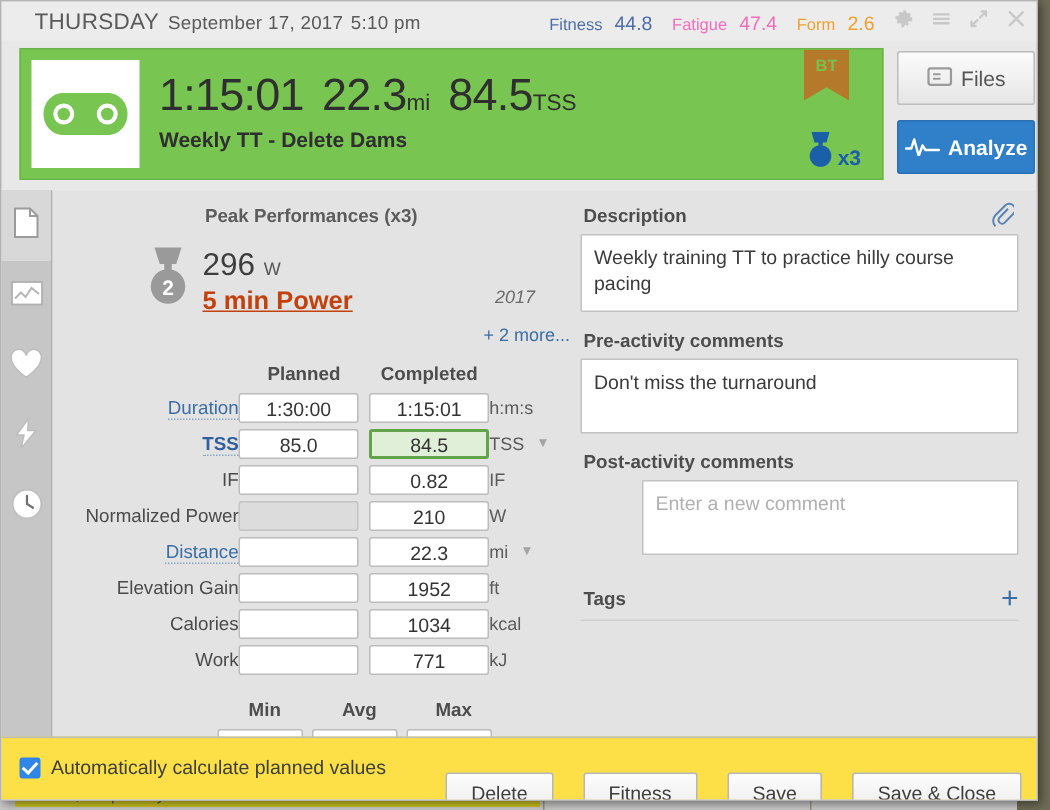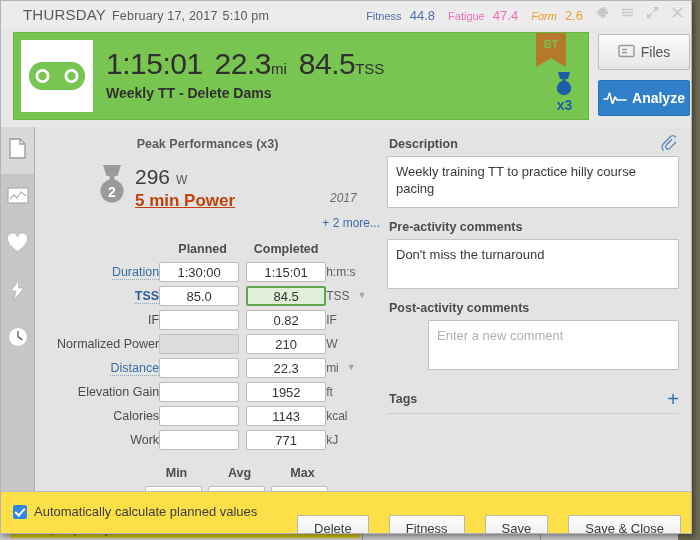--- a/index.html
+++ b/index.html
@@ -34,21 +34,21 @@
   .title-date .tm{font-size:12.5px;color:#5a5a5a;margin-left:5px;}
 
   .metrics{position:absolute;right:108px;top:7px;font-size:11px;white-space:nowrap;}
   .metrics .lbl{color:#888;}
   .metrics .v{font-size:13px;}
   .m-fitness .v{color:#4f6fa8;}
   .m-fitness .lbl{color:#4f6fa8;}
   .m-fatigue .v{color:#f06ebb;}
   .m-fatigue .lbl{color:#f06ebb;}
   .m-form .v{color:#f0a030;}
-  .m-form .lbl{color:#f0a030;font-style:italic;}
+  .m-form .lbl{color:#f0a030;}
   .metrics span{margin-left:5px;}
 
   .wctrls{position:absolute;right:6px;top:4px;display:flex;gap:10px;align-items:center;}
   .wctrls .ic{width:15px;height:15px;opacity:.75;}
 
   
   #banner{
     position:absolute;left:12px;top:31px;width:576px;height:88px;
     background:#79c552;border:1px solid #6ab346;box-sizing:border-box;
   }
@@ -60,21 +60,21 @@
   #banner .vals .big{font-size:30px;color:#2f2f2f;font-weight:400;letter-spacing:-.5px;}
   #banner .vals .unit{font-size:15px;color:#2f2f2f;}
   #banner .vals .gap{display:inline-block;width:12px;}
   #banner .ttl{position:absolute;left:92px;top:52px;font-size:14px;font-weight:bold;color:#2f2f2f;}
   #banner .ribbon{
     position:absolute;right:22px;top:0;width:30px;height:34px;background:#b5792c;
     clip-path:polygon(0 0,100% 0,100% 100%,50% 74%,0 100%);
   }
   #banner .ribbon b{display:block;text-align:center;font-size:11px;color:#7ac04f;
     font-weight:bold;padding-top:5px;font-family:"Liberation Sans",sans-serif;}
-  #banner .medalbox{position:absolute;right:14px;bottom:6px;display:flex;align-items:center;flex-direction:column;}
+  #banner .medalbox{position:absolute;right:14px;bottom:6px;display:flex;align-items:flex-end;}
   #banner .medalbox .mx{font-size:14px;color:#1a5fa8;font-weight:bold;margin-left:1px;}
 
   
   #btn-files{
     position:absolute;left:597px;top:33px;width:92px;height:36px;
     background:linear-gradient(#fbfbfb,#e6e6e6);border:1px solid #bdbdbd;border-radius:2px;
     display:flex;align-items:center;justify-content:center;gap:6px;box-sizing:border-box;
     font-size:14px;color:#555;cursor:pointer;
   }
   #btn-analyze{
@@ -156,21 +156,21 @@
   </div>
   <div class="bg-cell" style="left:362px;width:1px;"></div>
   <div class="bg-cell" style="left:540px;width:1px;"></div>
   <div class="bg-right"></div>
 </div>
 
 <div id="modal">
 
   <div id="titlebar">
     <div class="title-date">
-      <span class="dow">THURSDAY</span><span class="dt">February 17, 2017</span><span class="tm">5:10 pm</span>
+      <span class="dow">THURSDAY</span><span class="dt">September 17, 2017</span><span class="tm">5:10 pm</span>
     </div>
 
     <div class="metrics">
       <span class="m-fitness"><span class="lbl">Fitness</span>
         <span class="v">44.8</span></span>
       <span class="m-fatigue"><span class="lbl">Fatigue</span>
         <span class="v">47.4</span></span>
       <span class="m-form"><span class="lbl">Form</span>
         <span class="v">2.6</span></span>
     </div>
@@ -400,21 +400,21 @@
               </td>
           <td class="un">ft</td>
         </tr>
 
         <tr>
           <td class="rl">Calories</td>
           <td>
                 <div class="cell plan"></div>
               </td>
           <td>
-                <div class="cell">1143</div>
+                <div class="cell">1034</div>
               </td>
           <td class="un">kcal</td>
         </tr>
 
         <tr>
           <td class="rl">Work</td>
           <td>
                 <div class="cell plan"></div>
               </td>
           <td>

